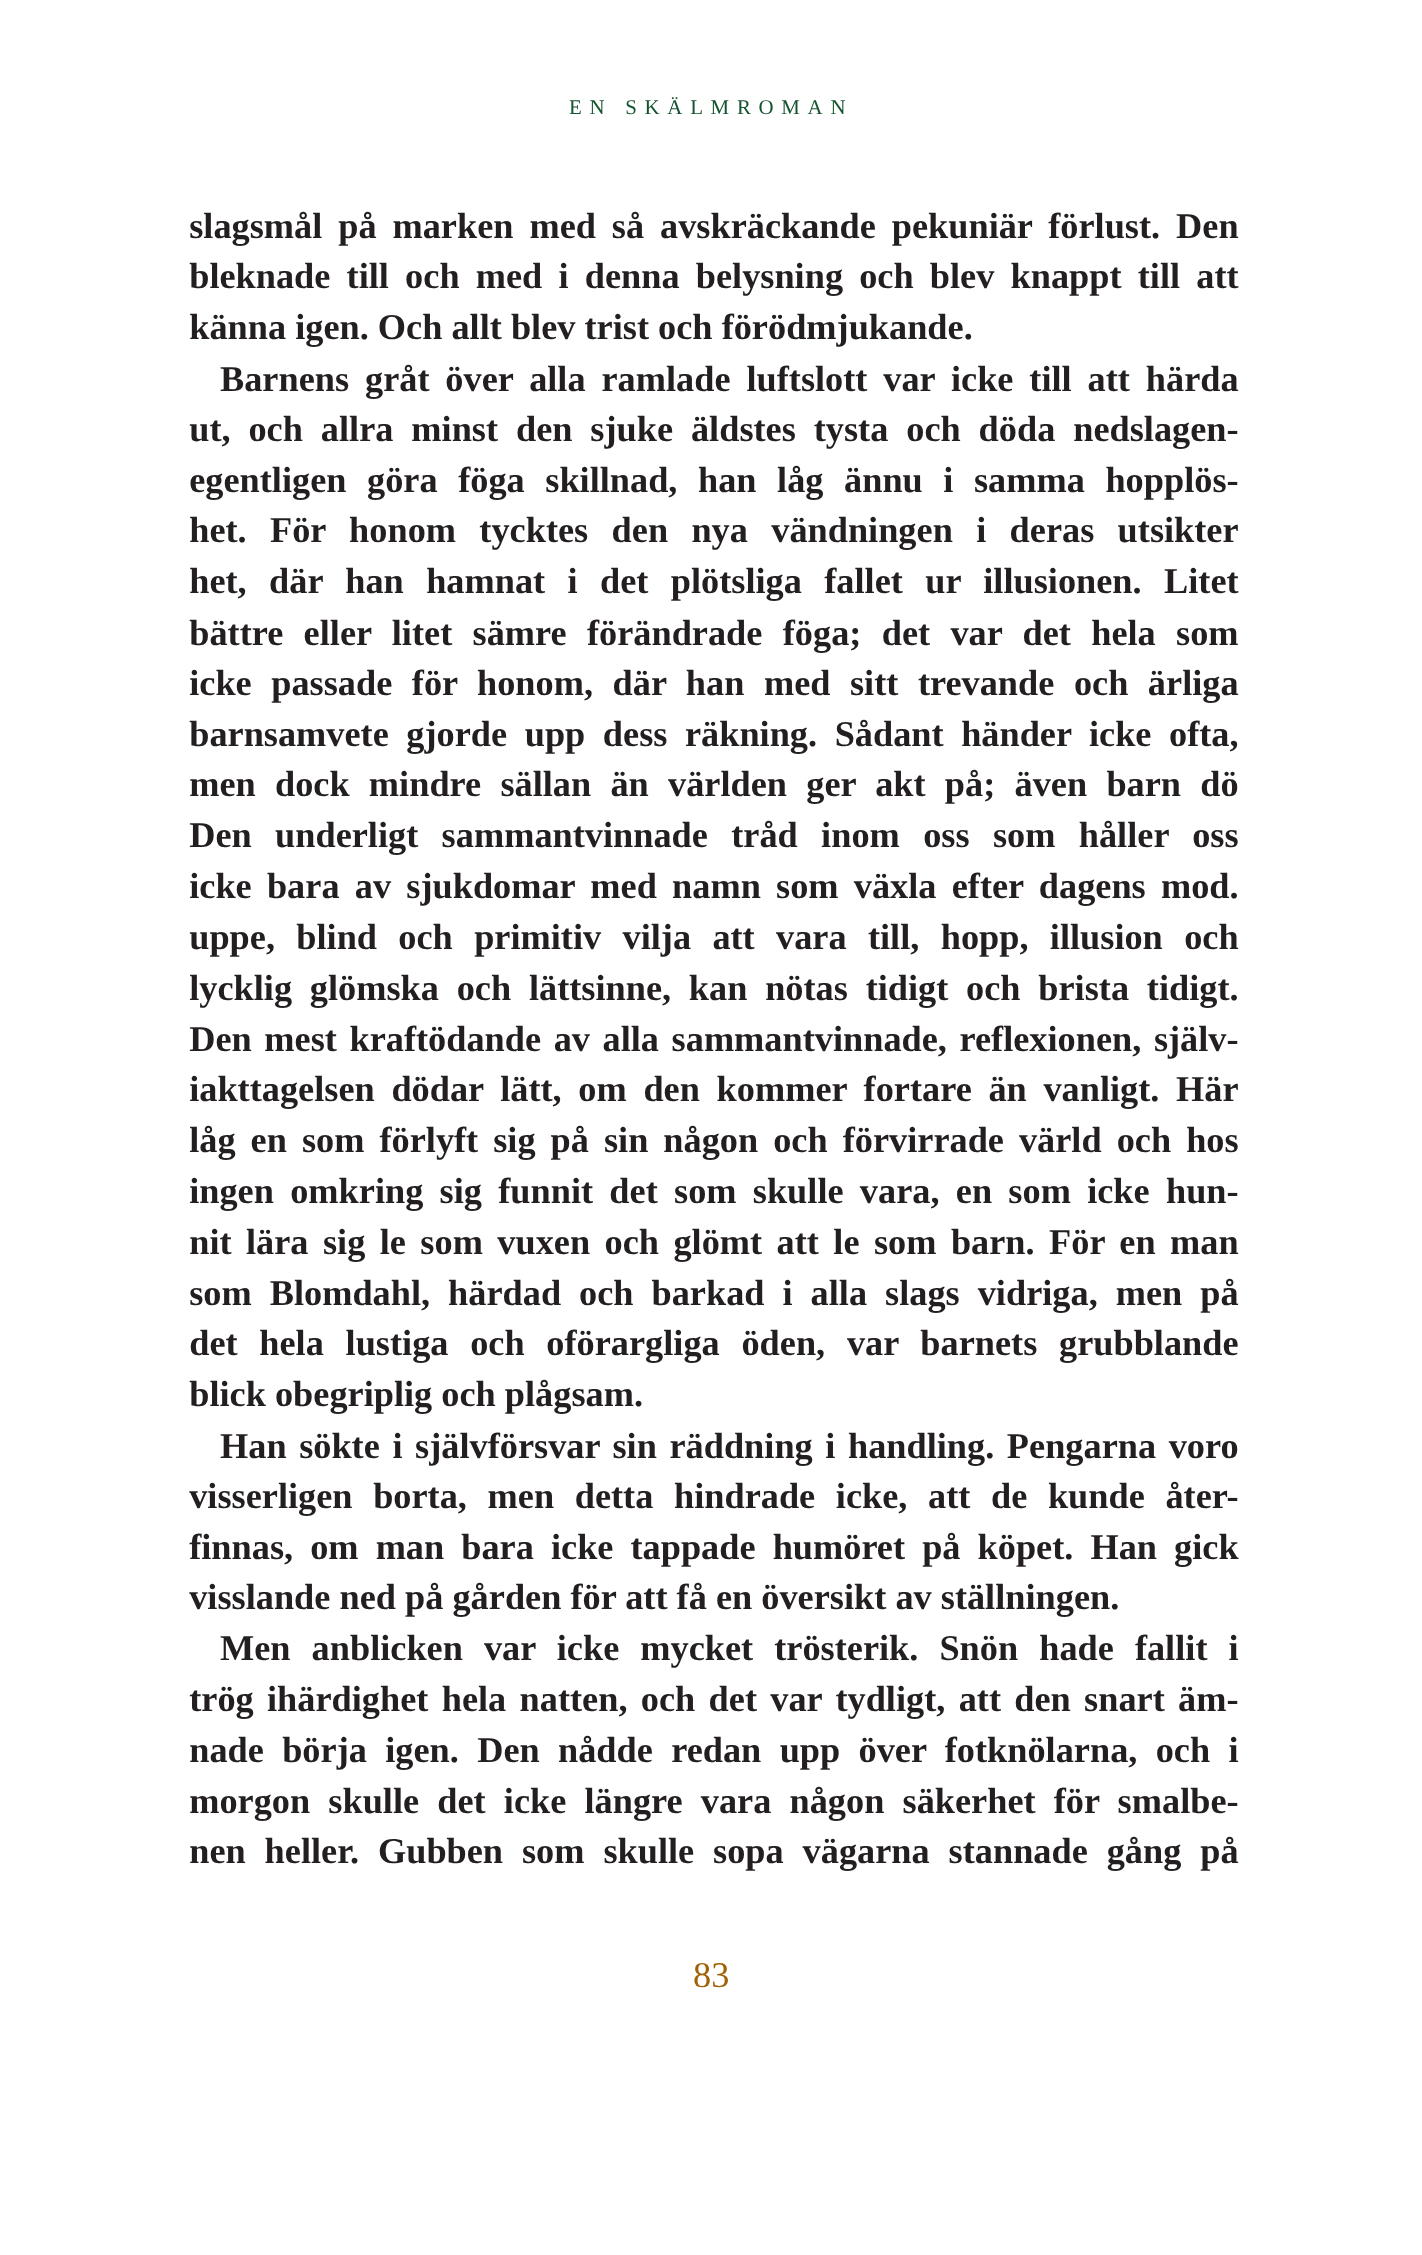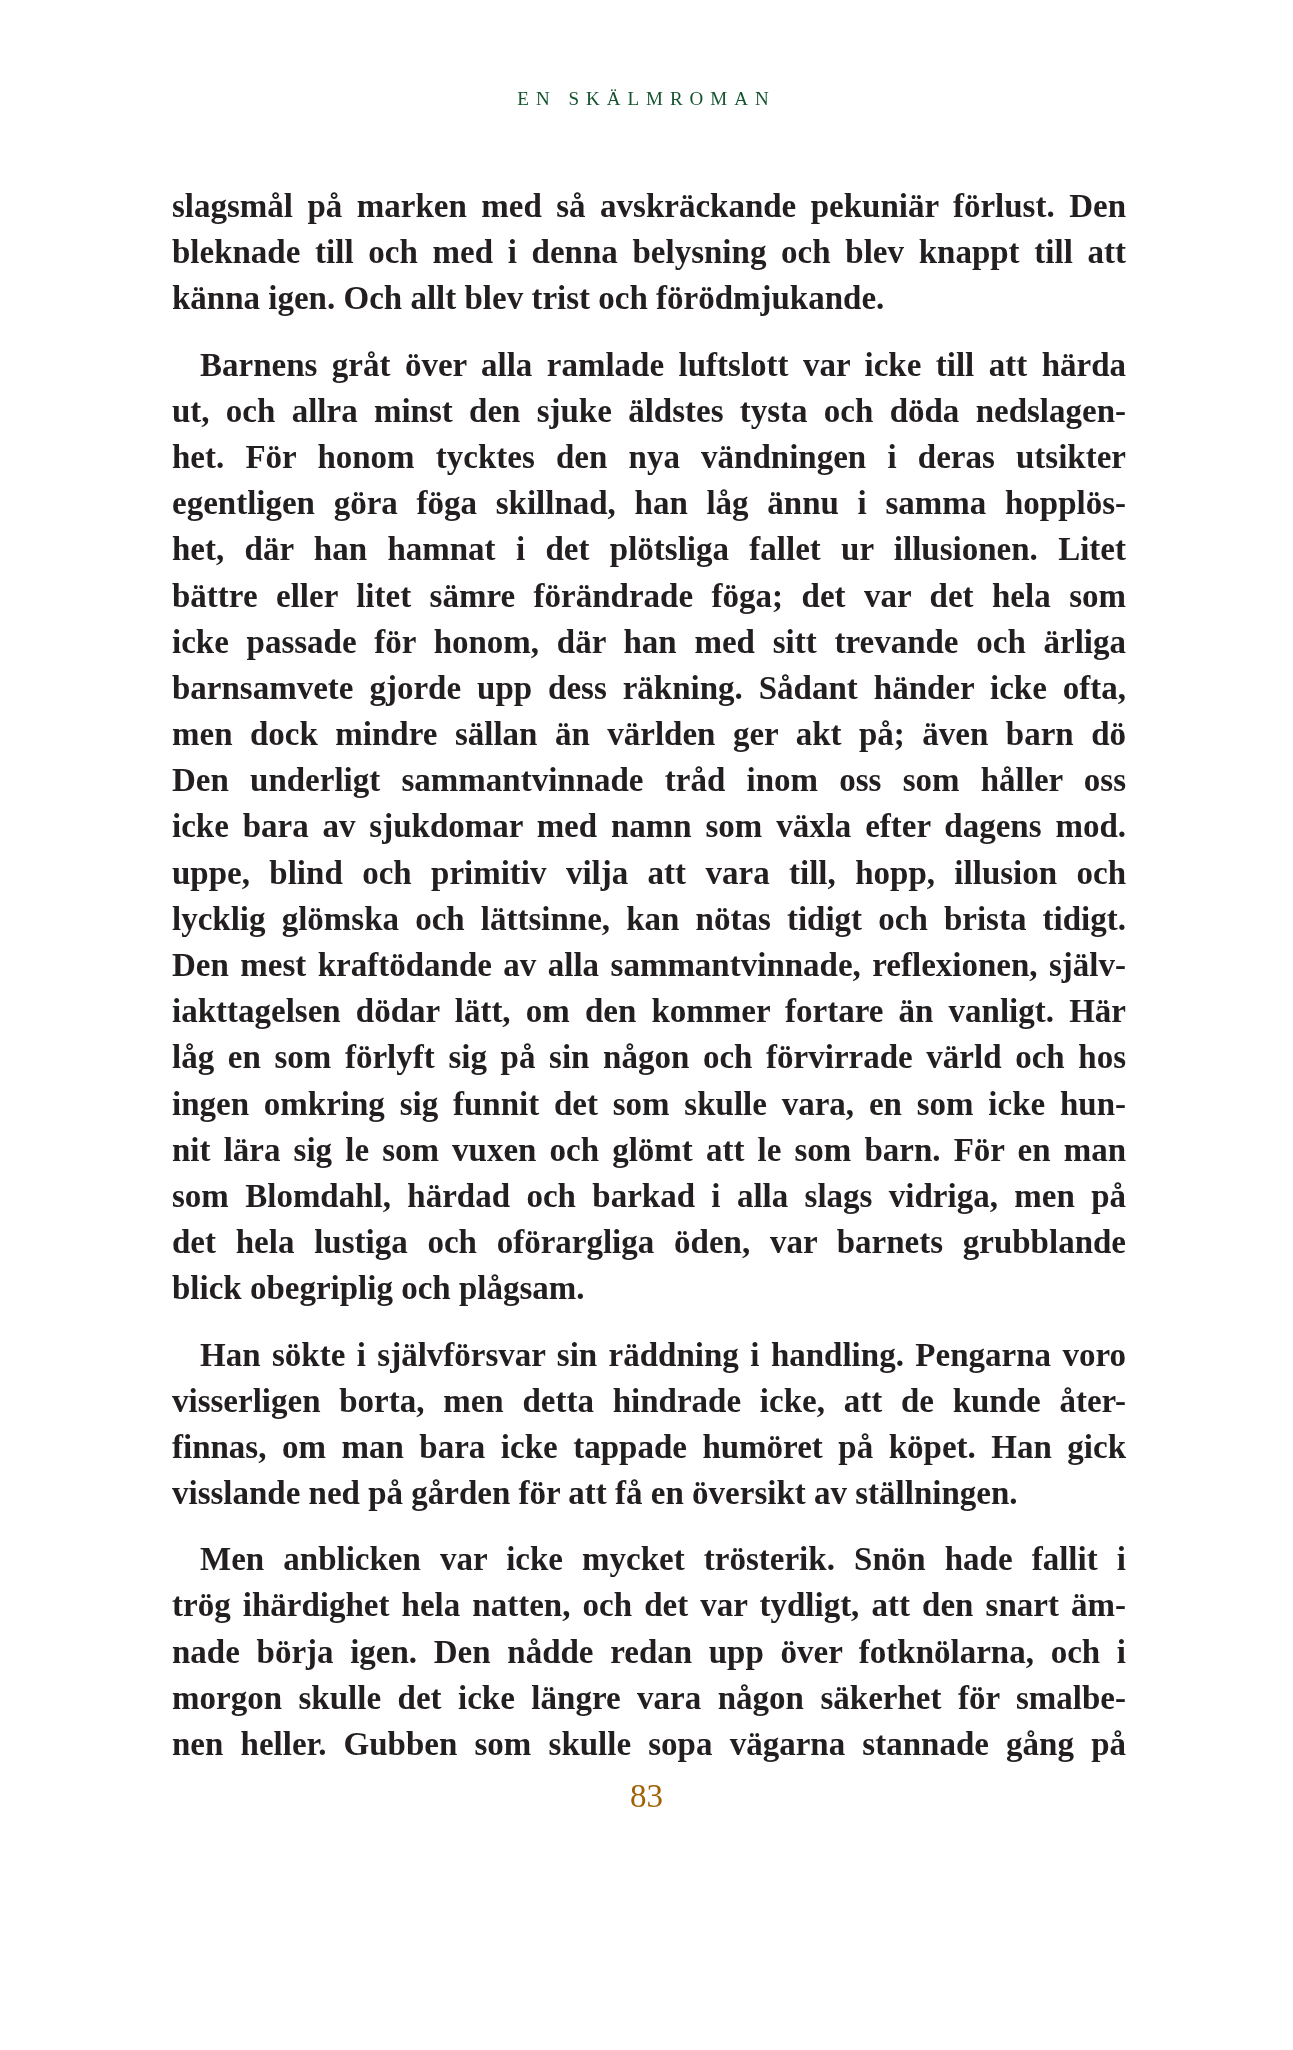--- a/index.html
+++ b/index.html
@@ -42,21 +42,20 @@
       text-align-last: justify;
       font-weight: bold;
       -moz-text-align-last: justify;
     }
     .line.last {
       text-align-last: left;
       -moz-text-align-last: left;
     }
     .line.indent {
       padding-left: 28px;
-      margin-top: 20px;
     }
     .paragraph {
       display: block;
     }
     .page-number {
       position: absolute;
       top: 1778px;
       left: 0;
       width: 100%;
       text-align: center;
@@ -71,22 +70,22 @@
 
 <div class="text-block">
   <div class="paragraph">
       <span class="line">slagsmål på marken med så avskräckande pekuniär förlust. Den</span>
       <span class="line">bleknade till och med i denna belysning och blev knappt till att</span>
       <span class="line last">känna igen. Och allt blev trist och förödmjukande.</span>
     </div>
   <div class="paragraph">
       <span class="line indent">Barnens gråt över alla ramlade luftslott var icke till att härda</span>
       <span class="line">ut, och allra minst den sjuke äldstes tysta och döda nedslagen-</span>
+      <span class="line">egentligen göra föga skillnad, han låg ännu i samma hopplös-</span>
       <span class="line">het. För honom tycktes den nya vändningen i deras utsikter</span>
-      <span class="line">egentligen göra föga skillnad, han låg ännu i samma hopplös-</span>
       <span class="line">het, där han hamnat i det plötsliga fallet ur illusionen. Litet</span>
       <span class="line">bättre eller litet sämre förändrade föga; det var det hela som</span>
       <span class="line">icke passade för honom, där han med sitt trevande och ärliga</span>
       <span class="line">barnsamvete gjorde upp dess räkning. Sådant händer icke ofta,</span>
       <span class="line">men dock mindre sällan än världen ger akt på; även barn dö</span>
       <span class="line">Den underligt sammantvinnade tråd inom oss som håller oss</span>
       <span class="line">icke bara av sjukdomar med namn som växla efter dagens mod.</span>
       <span class="line">uppe, blind och primitiv vilja att vara till, hopp, illusion och</span>
       <span class="line">lycklig glömska och lättsinne, kan nötas tidigt och brista tidigt.</span>
       <span class="line">Den mest kraftödande av alla sammantvinnade, reflexionen, själv-</span>

